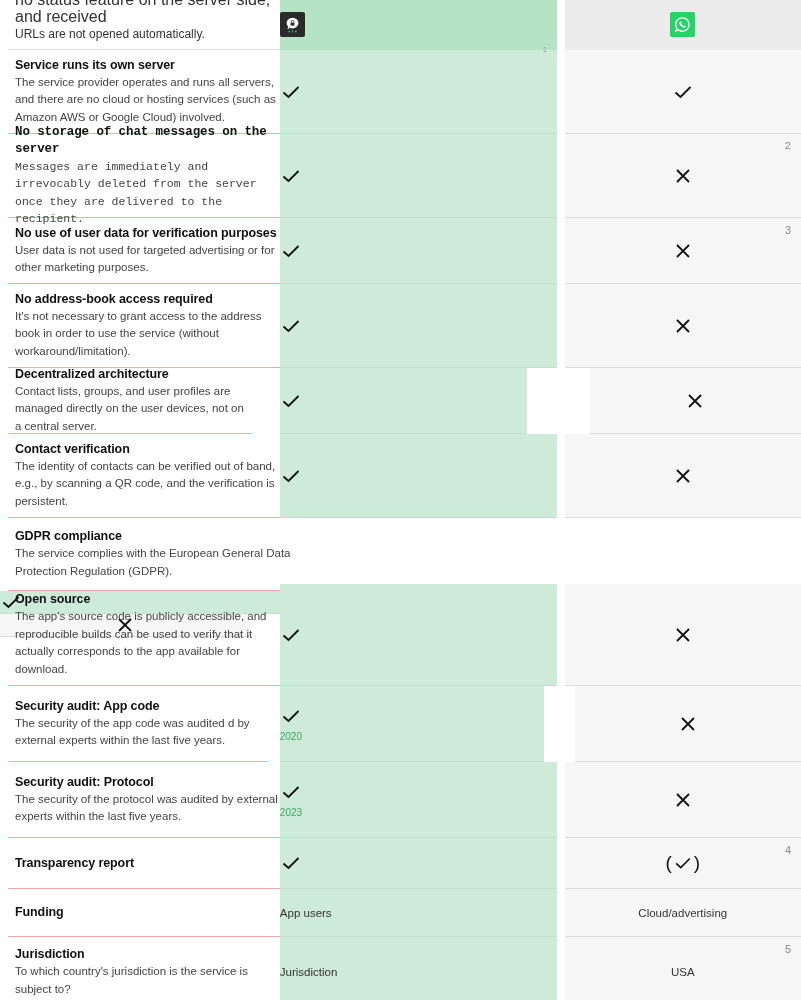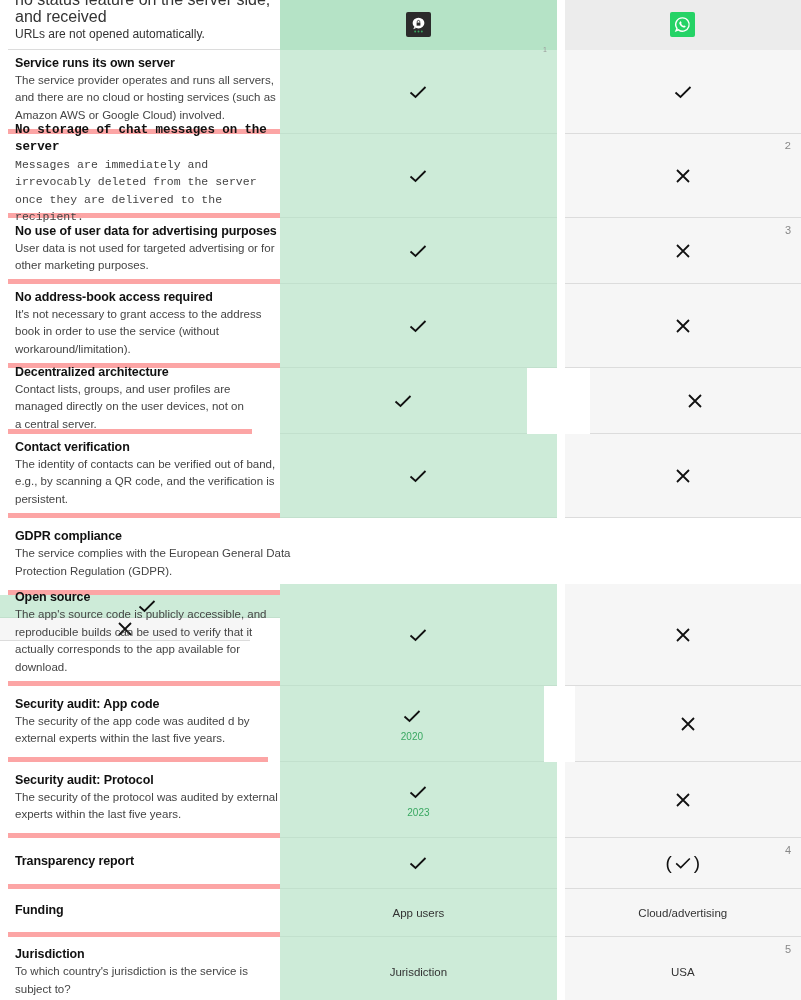--- a/index.html
+++ b/index.html
@@ -2,22 +2,22 @@
 <html><head>
   <meta charset="utf-8">
   <style>
     * { box-sizing: border-box; margin: 0; padding: 0; }
     html, body { width: 801px; height: 1000px; overflow: hidden; background: #ffffff; }
     body { font-family: "Liberation Sans", "DejaVu Sans", sans-serif; color: #1a1a1a; position: relative; }
 
     .table { position: absolute; left: 0; top: -48px; width: 801px; }
 
     .row { display: flex; position: relative; }
-    .cell-label { width: 287px; margin-left: 8px; padding: 10px 0 10px 7px; border-bottom: 5px solid #fca5a5; display: flex; flex-direction: column; justify-content: center; }
-    .cell-threema { width: 293px; margin-left: 0; background: #cdebd8; border-bottom: 1px solid #c2e0cd; display: flex; flex-direction: column; align-items: center; justify-content: center; position: relative; }
+    .cell-label { width: 287px; margin-left: 8px; padding: 10px 0 10px 7px; border-bottom: 1px solid #fca5a5; display: flex; flex-direction: column; justify-content: center; }
+    .cell-threema { width: 293px; margin-left: 0; background: #cdebd8; border-bottom: 1px solid #c2e0cd; display: flex; flex-direction: column; align-items: flex-start; justify-content: center; position: relative; }
     .gap { width: 8px; background: #ffffff; }
     .cell-wa { width: 250px; background: #f6f6f6; border-bottom: 1px solid #dcdcdc; display: flex; flex-direction: column; align-items: center; justify-content: center; position: relative; }
 
     .row.last .cell-label, .row.last .cell-threema, .row.last .cell-wa { border-bottom: none; }
 
     .title { font-size: 12.5px; font-weight: bold; color: #111; line-height: 17px; letter-spacing: -0.1px; }
     .desc { font-size: 11.5px; color: #444; line-height: 17.5px; }
 
     .header-row .cell-label { border-bottom: 1px solid #dcdcdc; justify-content: flex-end; padding-top: 8px; padding-bottom: 6px; }
     .header-row .cell-threema { background: #b5e3c6; border-bottom: none; }
@@ -101,21 +101,21 @@
     <div class="cell-wa">
       <span class="footnote">2</span>
       <svg class="icon-cross" viewBox="0 0 22 22">
           <path d="M5 5 L17 17 M17 5 L5 17" fill="none" stroke="#111" stroke-width="1.8"></path>
         </svg>
     </div>
   </div>
 
   <div class="row" style="height:66px;">
     <div class="cell-label">
-      <div class="title">No use of user data for advertising purposes</div>
+      <div class="title">No use of user data for verification purposes</div>
       <div class="desc">User data is not used for targeted advertising or for other marketing purposes.</div>
     </div>
     <div class="cell-threema">
       <svg class="icon-check" viewBox="0 0 22 22">
           <path d="M3.5 11.5 L8.5 16 L18.5 6" fill="none" stroke="#111" stroke-width="1.8"></path>
         </svg>
     </div>
     <div class="gap"></div>
     <div class="cell-wa">
       <span class="footnote">3</span>

